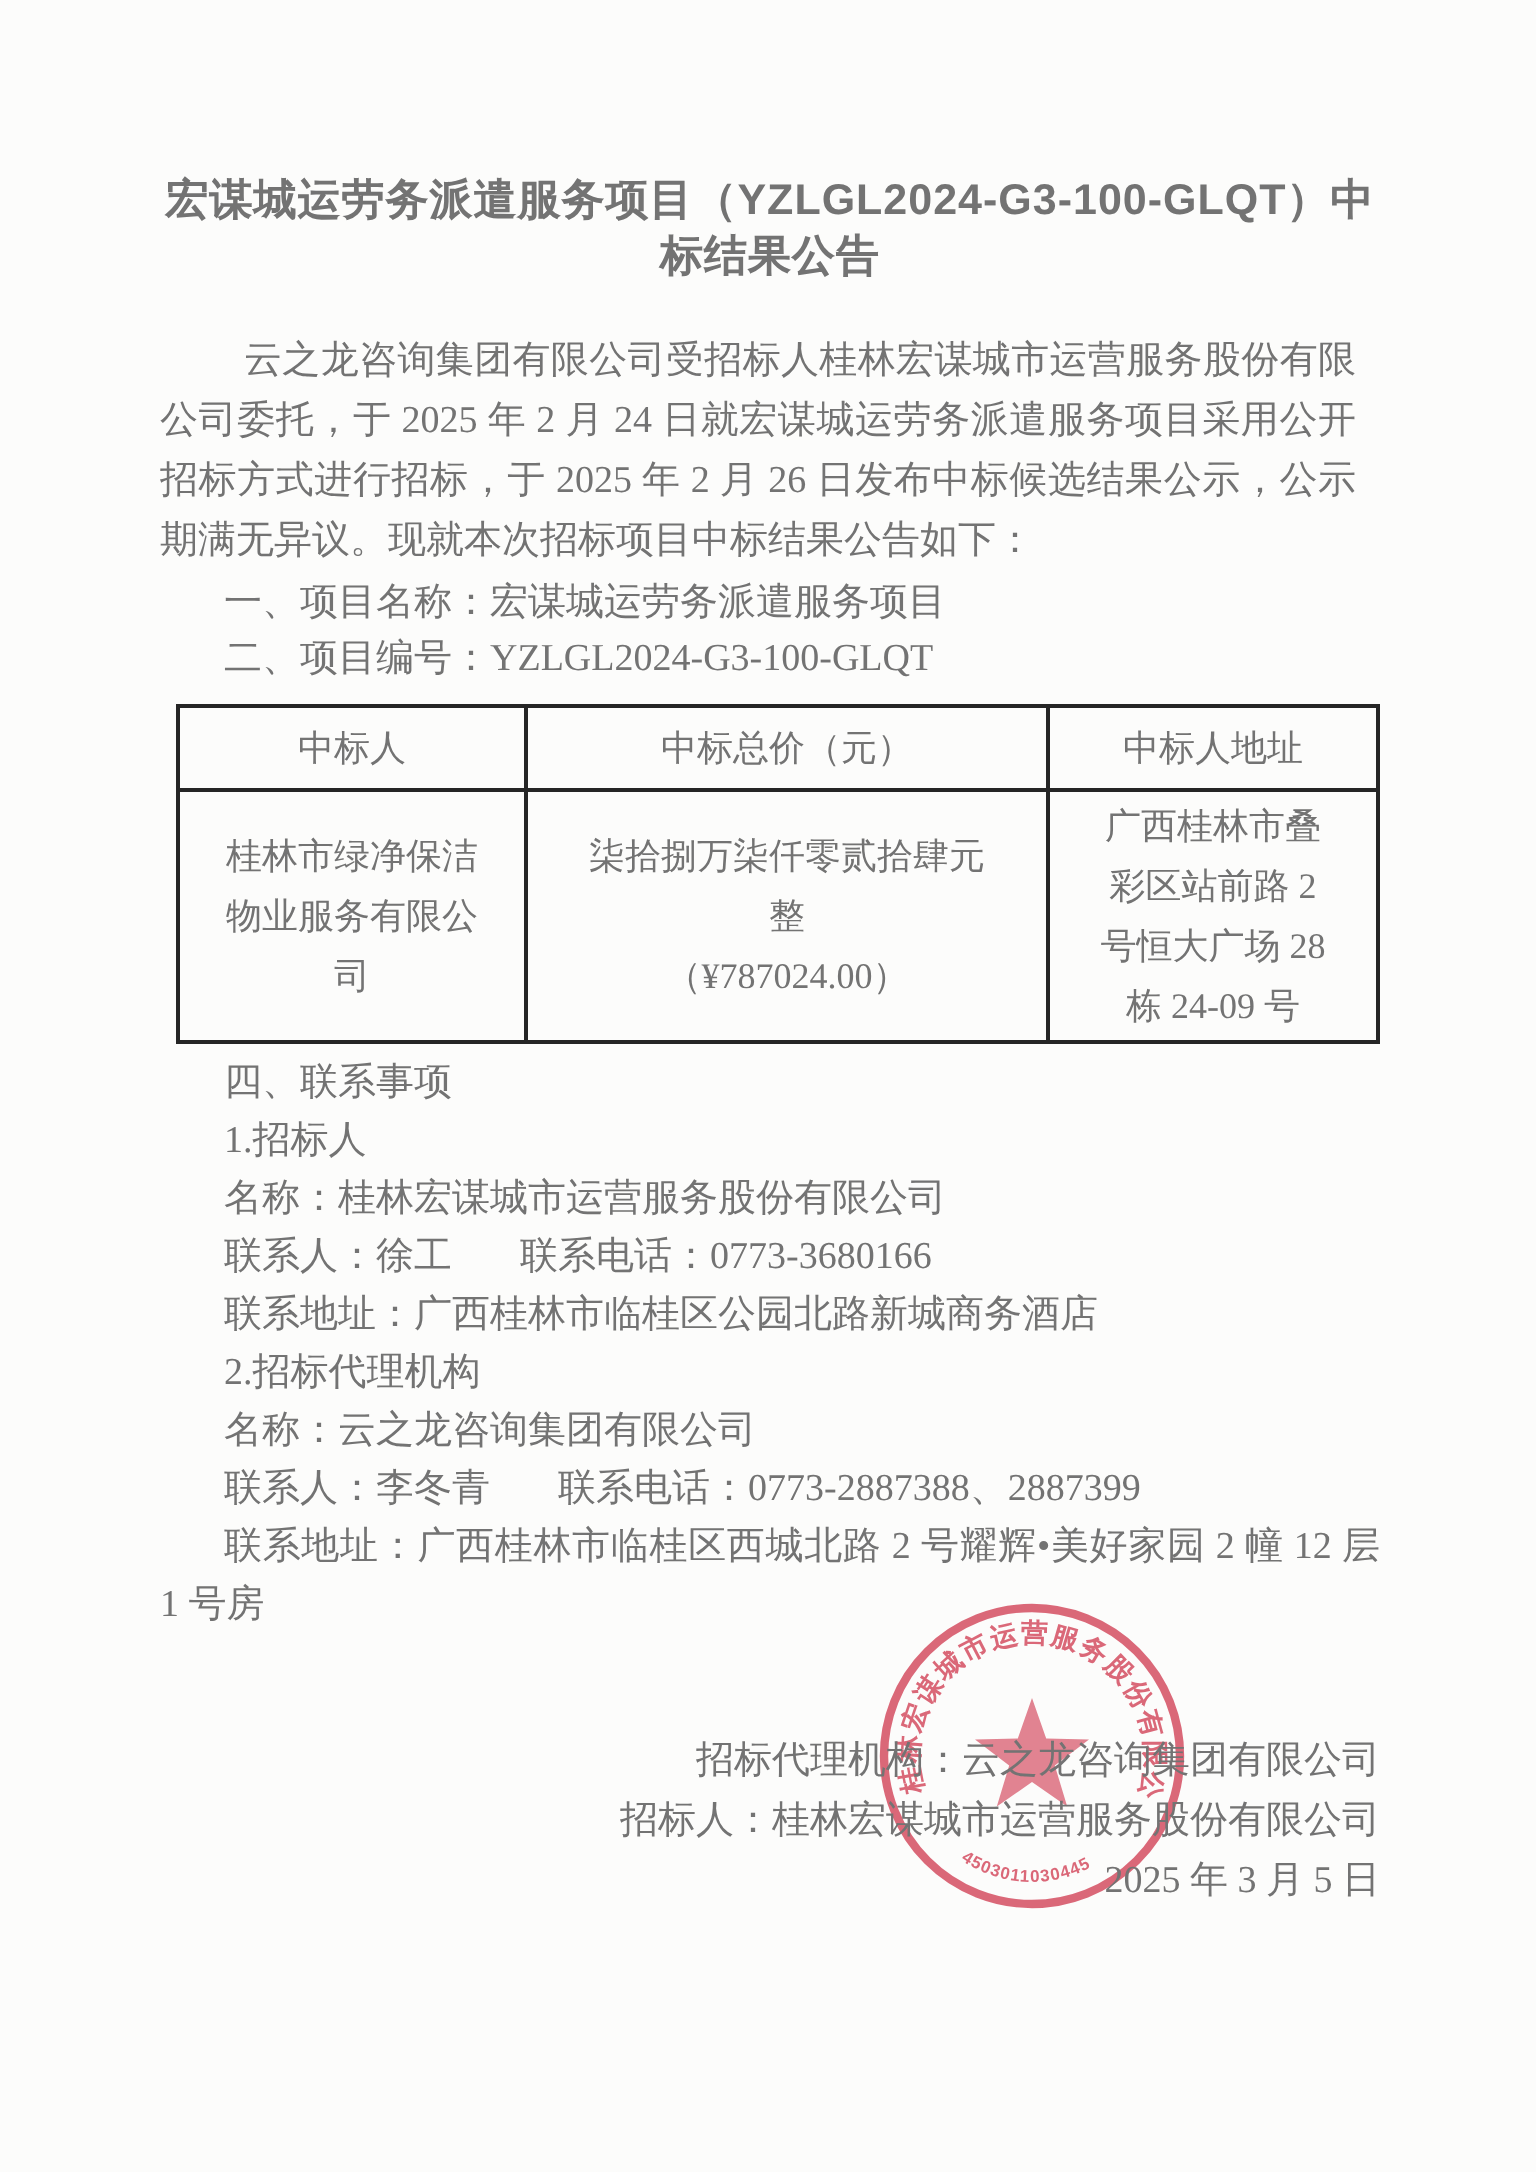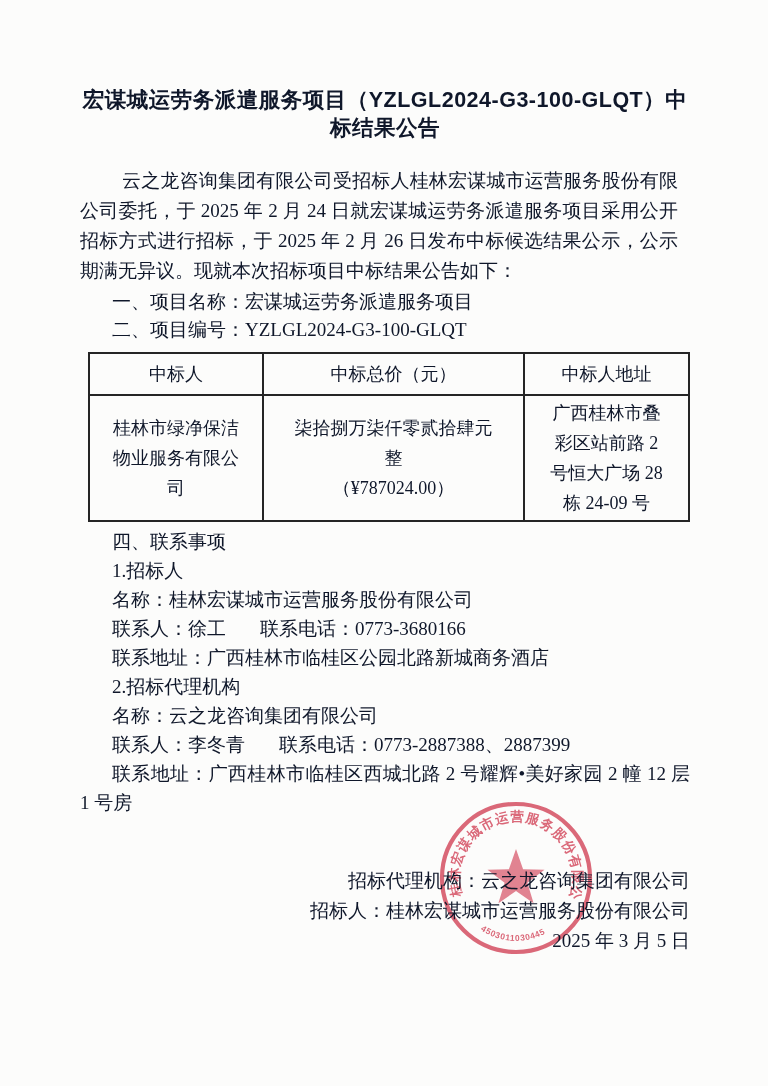--- a/index.html
+++ b/index.html
@@ -1,21 +1,21 @@
 <!DOCTYPE html>
 <html style="--stamp-color: #d95468;"><head>
 <meta charset="utf-8">
 <style>
   html,body { margin:0; padding:0; background:#e8e8e8; }
   .page {
     position:relative;
     width:768px; height:1086px;
     margin:0 auto;
     background:#fcfcfb;
-    color:#0f172a;
+    color:#737373;
     font-family:"Liberation Serif", serif;
     overflow:hidden;
     box-shadow:0 0 4px rgba(0,0,0,.25);
   }
   .content {
     position:absolute; left:80px; top:86px; width:610px;
   }
   .doc-title {
     margin:0;
     font-family:"Liberation Sans", sans-serif;

